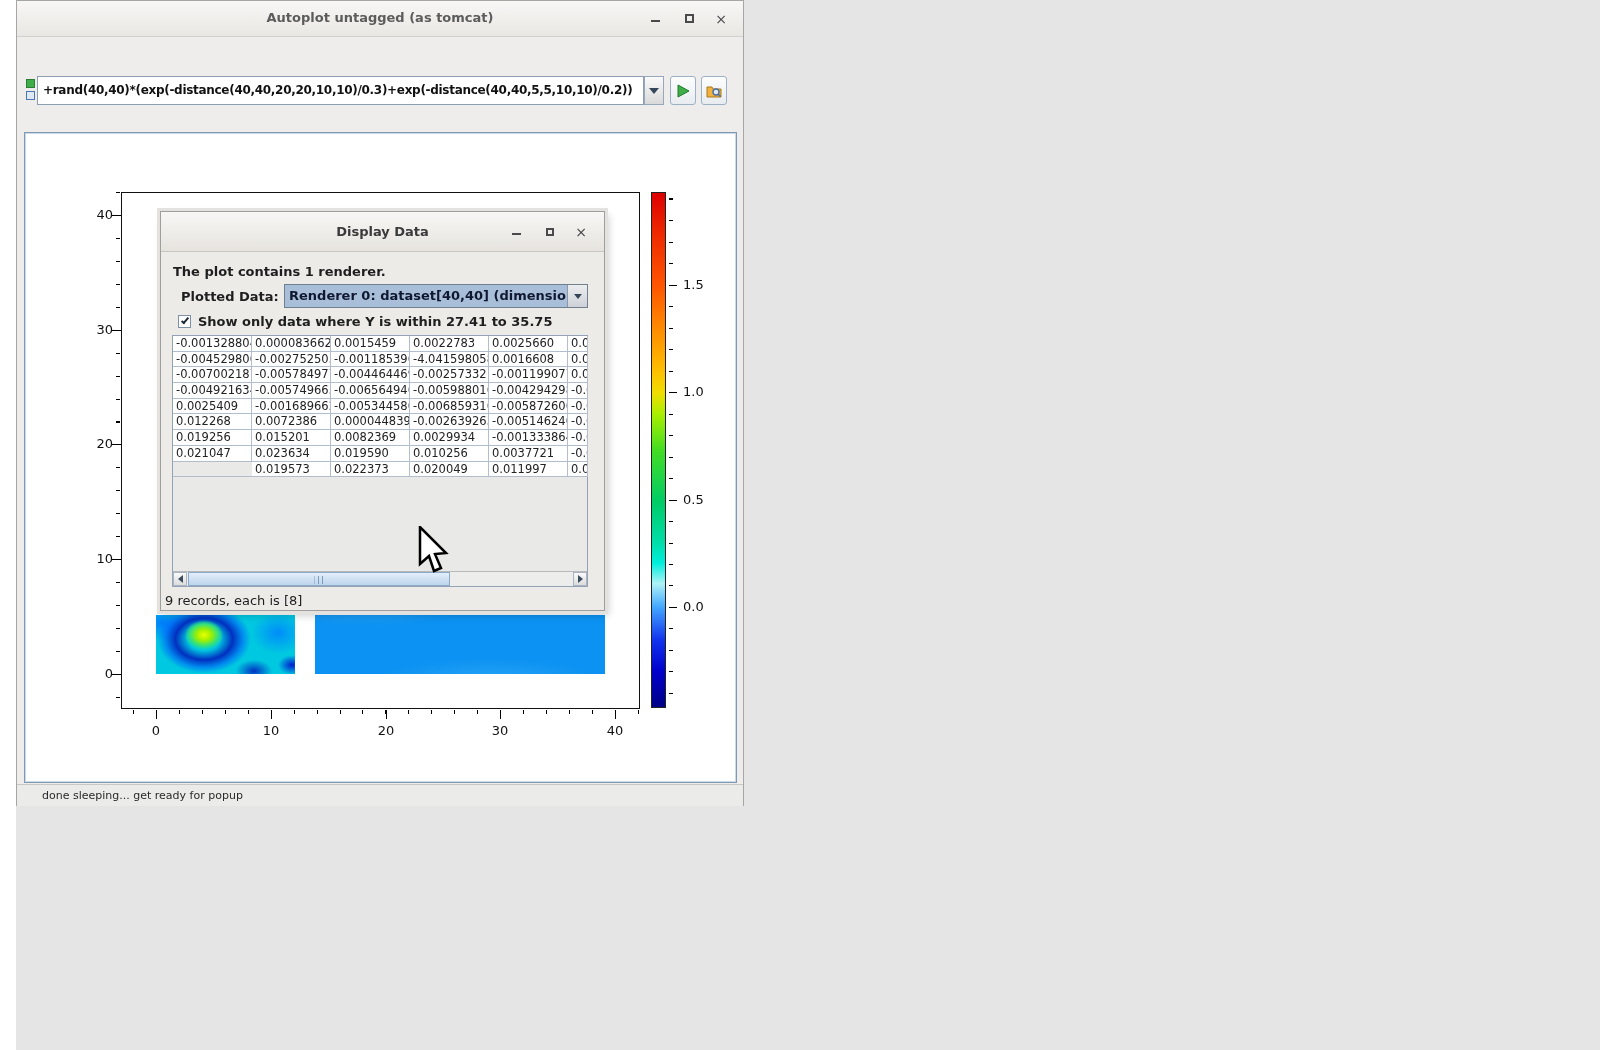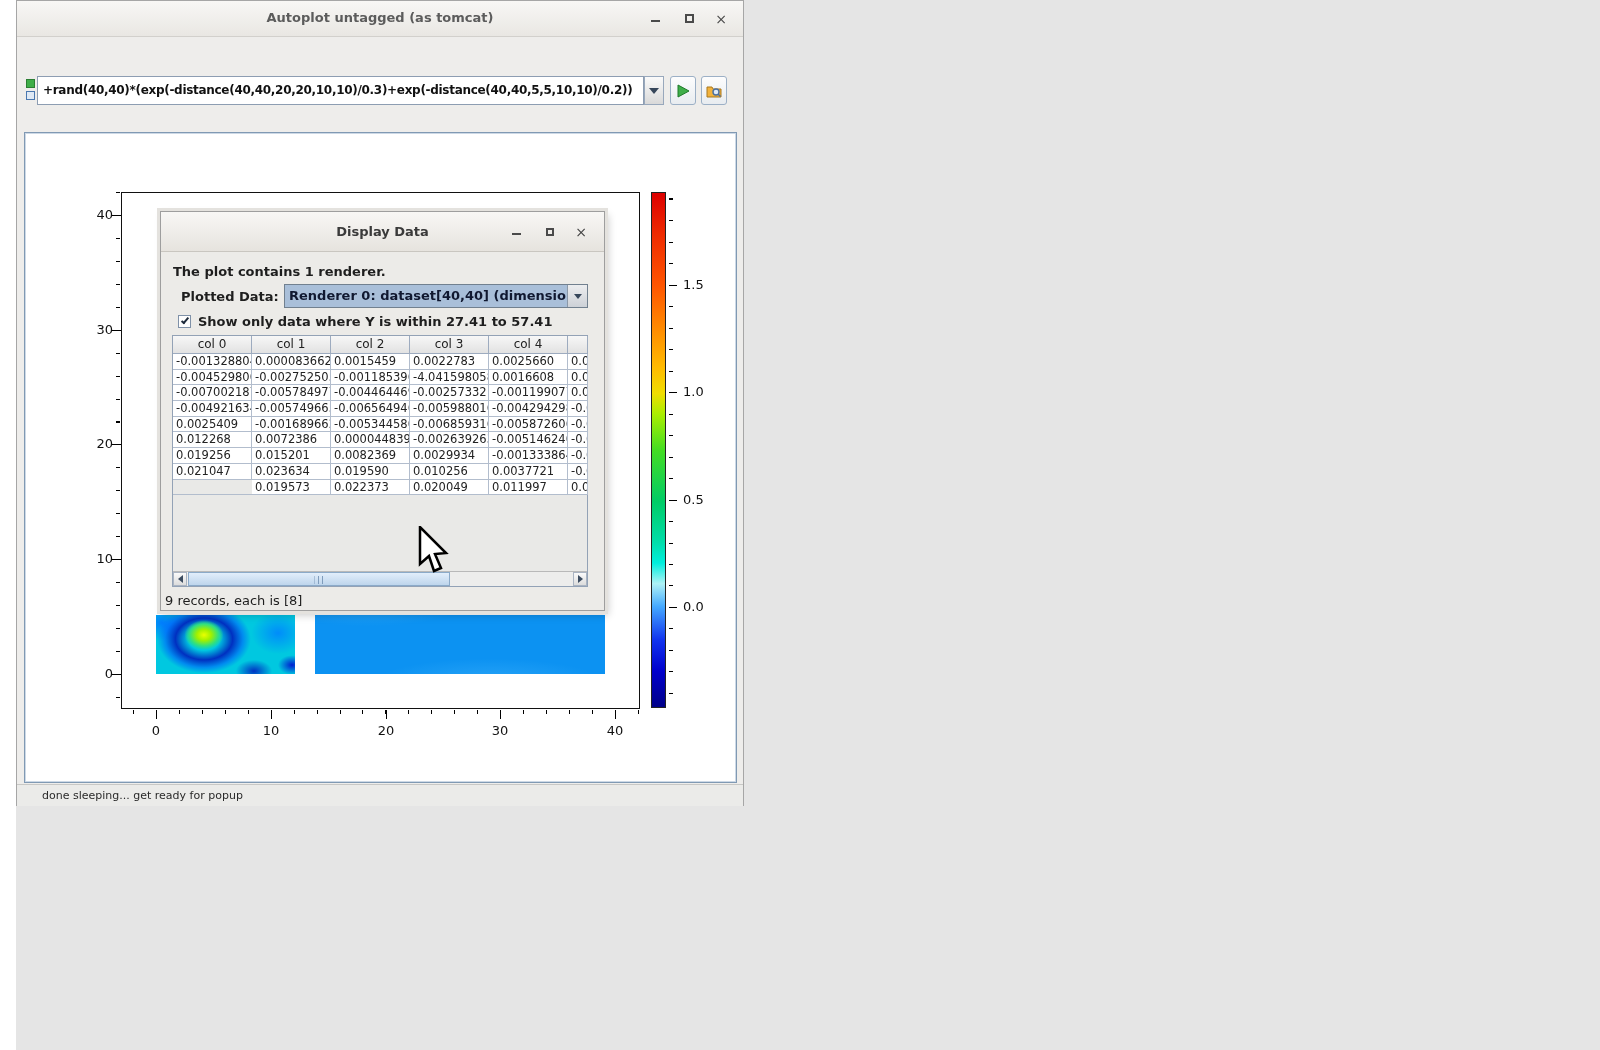--- a/index.html
+++ b/index.html
@@ -252,33 +252,25 @@
         <div id="dlg-combo-text">Renderer 0: dataset[40,40] (dimension...</div>
         <div id="dlg-combo-btn">
             <span class="tri-down" style="border-left-width:4px;border-right-width:4px;border-top-width:5px;"></span>
           </div>
       </div>
 
       <div id="dlg-check-row">
         <div id="dlg-checkbox">
             <span class="mark"></span>
           </div>
-        <div id="dlg-check-label">Show only data where Y is within 27.41 to 57.41</div>
+        <div id="dlg-check-label">Show only data where Y is within 27.41 to 35.75</div>
       </div>
 
       <div id="dlg-scrollpane">
         <div id="dlg-table">
-            <div class="thead-row">
-              <div class="th" style="width: 79px;">col 0</div>
-              <div class="th" style="width: 79px;">col 1</div>
-              <div class="th" style="width: 79px;">col 2</div>
-              <div class="th" style="width: 79px;">col 3</div>
-              <div class="th" style="width: 79px;">col 4</div>
-              <div class="th" style="width: 20px;"></div>
-            </div>
             <div class="tr">
               <div class="td" style="width: 79px;">-0.001328804...</div>
               <div class="td" style="width: 79px;">0.000083662</div>
               <div class="td" style="width: 79px;">0.0015459</div>
               <div class="td" style="width: 79px;">0.0022783</div>
               <div class="td" style="width: 79px;">0.0025660</div>
               <div class="td" style="width: 20px;">0.00</div>
             </div>
             <div class="tr">
               <div class="td" style="width: 79px;">-0.004529800...</div>

